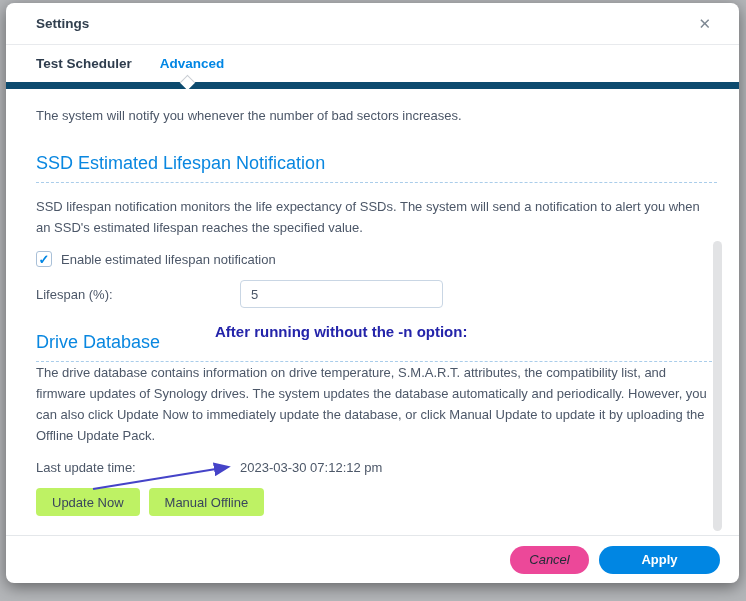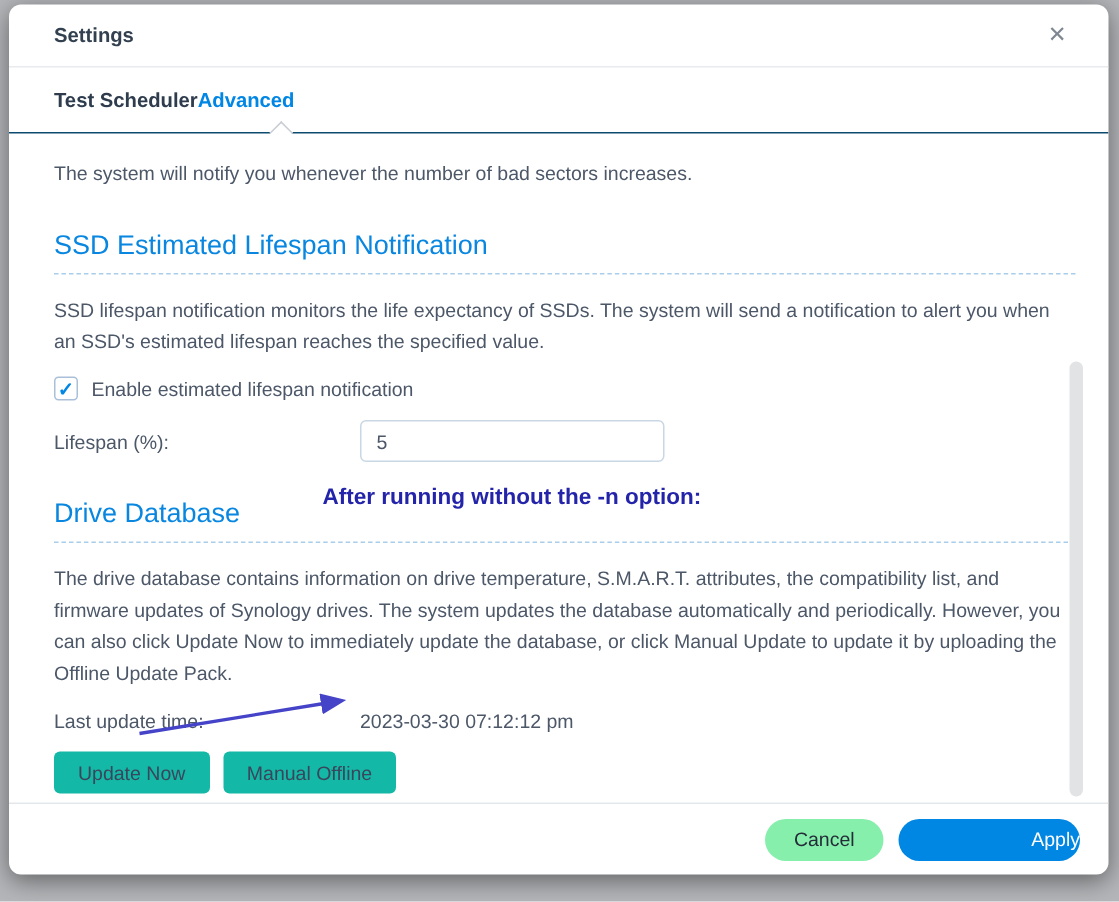--- a/index.html
+++ b/index.html
@@ -42,22 +42,23 @@
     cursor: pointer;
     line-height: 1;
     padding: 2px 4px;
   }
   
   .tab-bar {
     height: 44px;
     flex: 0 0 44px;
     display: flex;
     align-items: center;
+    gap: 28px;
     padding: 0 30px;
-    border-bottom: 1px solid #0c4a6e;
+    border-bottom: 7px solid #0c4a6e;
     position: relative;
   }
   .tab {
     font-size: 13.5px;
     font-weight: bold;
     color: #2e3c4d;
     cursor: pointer;
     padding: 12px 0;
   }
   .tab.active { color: #0086e4; }
@@ -121,29 +122,29 @@
     width: 203px; height: 28px;
     border: 1px solid #c9d6e4;
     border-radius: 4px;
     padding: 0 10px;
     font-family: "Liberation Sans", sans-serif;
     font-size: 13px;
     color: #4c5768;
     outline: none;
   }
   .drive-heading { margin-top: 24px; }
-  .drive-desc { margin-top: 13px; }
+  .drive-desc { }
   .update-row {
     margin-top: 14px;
     display: flex;
     align-items: center;
   }
   .update-buttons { margin-top: 13px; display: flex; gap: 9px; }
   .gray-btn {
-    background: #14b8a6;
+    background: #bef264;
     color: #3a465c;
     border: none;
     border-radius: 4px;
     height: 28px;
     padding: 0 16px;
     font-family: "Liberation Sans", sans-serif;
     font-size: 13px;
     cursor: pointer;
   }
   
@@ -169,30 +170,30 @@
   }
   .pill-btn {
     height: 28px;
     border: none;
     border-radius: 14px;
     font-family: "Liberation Sans", sans-serif;
     font-size: 13px;
     cursor: pointer;
   }
   .cancel-btn {
-    background: #86efac;
+    background: #ec4899;
     color: #242c38;
     width: 79px;
+    font-style: italic;
   }
   .apply-btn {
     background: #0086e3;
     color: #ffffff;
-    font-weight: normal;
+    font-weight: bold;
     width: 121px;
-    text-align: right;
   }
   
   .annotation-text {
     position: absolute;
     left: 215px; top: 322px;
     font-size: 15px;
     font-weight: bold;
     color: #2424aa;
     line-height: 20px;
     white-space: nowrap;

